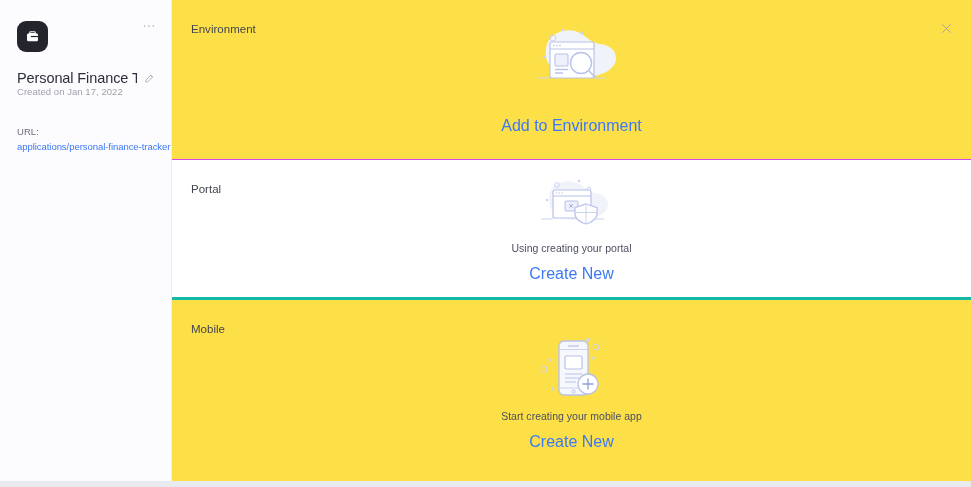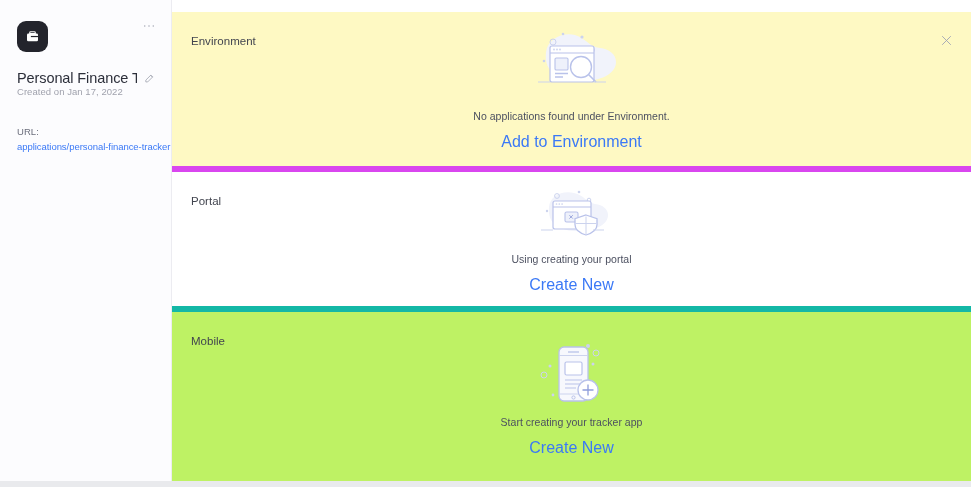--- a/index.html
+++ b/index.html
@@ -102,24 +102,23 @@
     height: 100%;
     display: flex;
     flex-direction: column;
     min-width: 0;
     position: relative;
   }
 
   .env-panel {
     height: 160px;
     min-height: 160px;
-    border-bottom: 6px solid #d946ef;
-    position: relative;
-    background: #fef9c3;
-    margin-top: 12px;
+    border-bottom: 1px solid #d946ef;
+    position: relative;
+    background: #fde047;
   }
   .panel-heading {
     position: absolute;
     left: 19px; top: 23px;
     font-size: 11.5px;
     color: #42454f;
     letter-spacing: 0.02px;
   }
   .close-x {
     position: absolute;
@@ -228,28 +227,28 @@
 
   .stack-col {
     flex: 1;
     display: flex;
     flex-direction: column;
     min-width: 0;
   }
   .portal-panel {
     height: 140px;
     min-height: 140px;
-    border-bottom: 6px solid #14b8a6;
+    border-bottom: 3px solid #14b8a6;
     position: relative;
     background: #fff;
   }
   .mobile-panel {
     flex: 1;
     position: relative;
-    background: #bef264;
+    background: #fde047;
     min-height: 0;
   }
   .empty-state.tight .empty-art { margin-bottom: 2px; }
   .bottom-band {
     position: absolute;
     left: 0; top: 481px;
     width: 971px; height: 6px;
     background: #e9eaed;
   }
 </style>
@@ -321,21 +320,20 @@
             <circle cx="34" cy="21.5" r="0.9" fill="#ccd3ee"></circle>
             <circle cx="37" cy="21.5" r="0.9" fill="#ccd3ee"></circle>
             <circle cx="40" cy="21.5" r="0.9" fill="#ccd3ee"></circle>
             <rect x="35" y="30" width="13" height="12" rx="1.3" fill="#eef1fb" stroke="#b9c2ea" stroke-width="1.1"></rect>
             <path d="M35 45.5h13M35 49h8" stroke="#b9c2ea" stroke-width="1.3"></path>
             <circle cx="61" cy="39" r="10.5" fill="#ffffff" stroke="#b9c2ea" stroke-width="1.4"></circle>
             <path d="M68.5 46.5L76 54" stroke="#b9c2ea" stroke-width="1.6" fill="none"></path>
             <path d="M18 54h12M74 54h12" stroke="#ccd3ee" stroke-width="1.2"></path>
           </svg>
         </div>
-        <div class="empty-text">No applications found under Environment.</div>
         <a class="empty-link">Add to Environment</a>
       </div>
     </div>
 
     <div class="lower">
 
 
       <div class="stack-col">
 
         <div class="portal-panel">
@@ -380,21 +378,21 @@
                 <rect x="33" y="11" width="29" height="54" rx="5" fill="#f7f8fd" stroke="#b9c2ea" stroke-width="1.3"></rect>
                 <path d="M42 16h11" stroke="#b9c2ea" stroke-width="1.3"></path>
                 <path d="M33 19.5h29M33 58h29" stroke="#ccd3ee" stroke-width="1"></path>
                 <rect x="39" y="26" width="17" height="13" rx="1.5" fill="#ffffff" stroke="#b9c2ea" stroke-width="1.2"></rect>
                 <path d="M39 44h17M39 48h17M39 52h11" stroke="#b9c2ea" stroke-width="1.2"></path>
                 <circle cx="47.5" cy="61.5" r="1.6" fill="none" stroke="#b9c2ea" stroke-width="1"></circle>
                 <circle cx="62" cy="54" r="10" fill="#ffffff" stroke="#b9c2ea" stroke-width="1.3"></circle>
                 <path d="M62 48.5v11M56.5 54h11" stroke="#8f9ddb" stroke-width="1.3"></path>
               </svg>
             </div>
-            <div class="empty-text">Start creating your tracker app</div>
+            <div class="empty-text">Start creating your mobile app</div>
             <a class="empty-link">Create New</a>
           </div>
         </div>
 
       </div>
     </div>
   </section>
 </div>
 
 <div class="bottom-band"></div>

